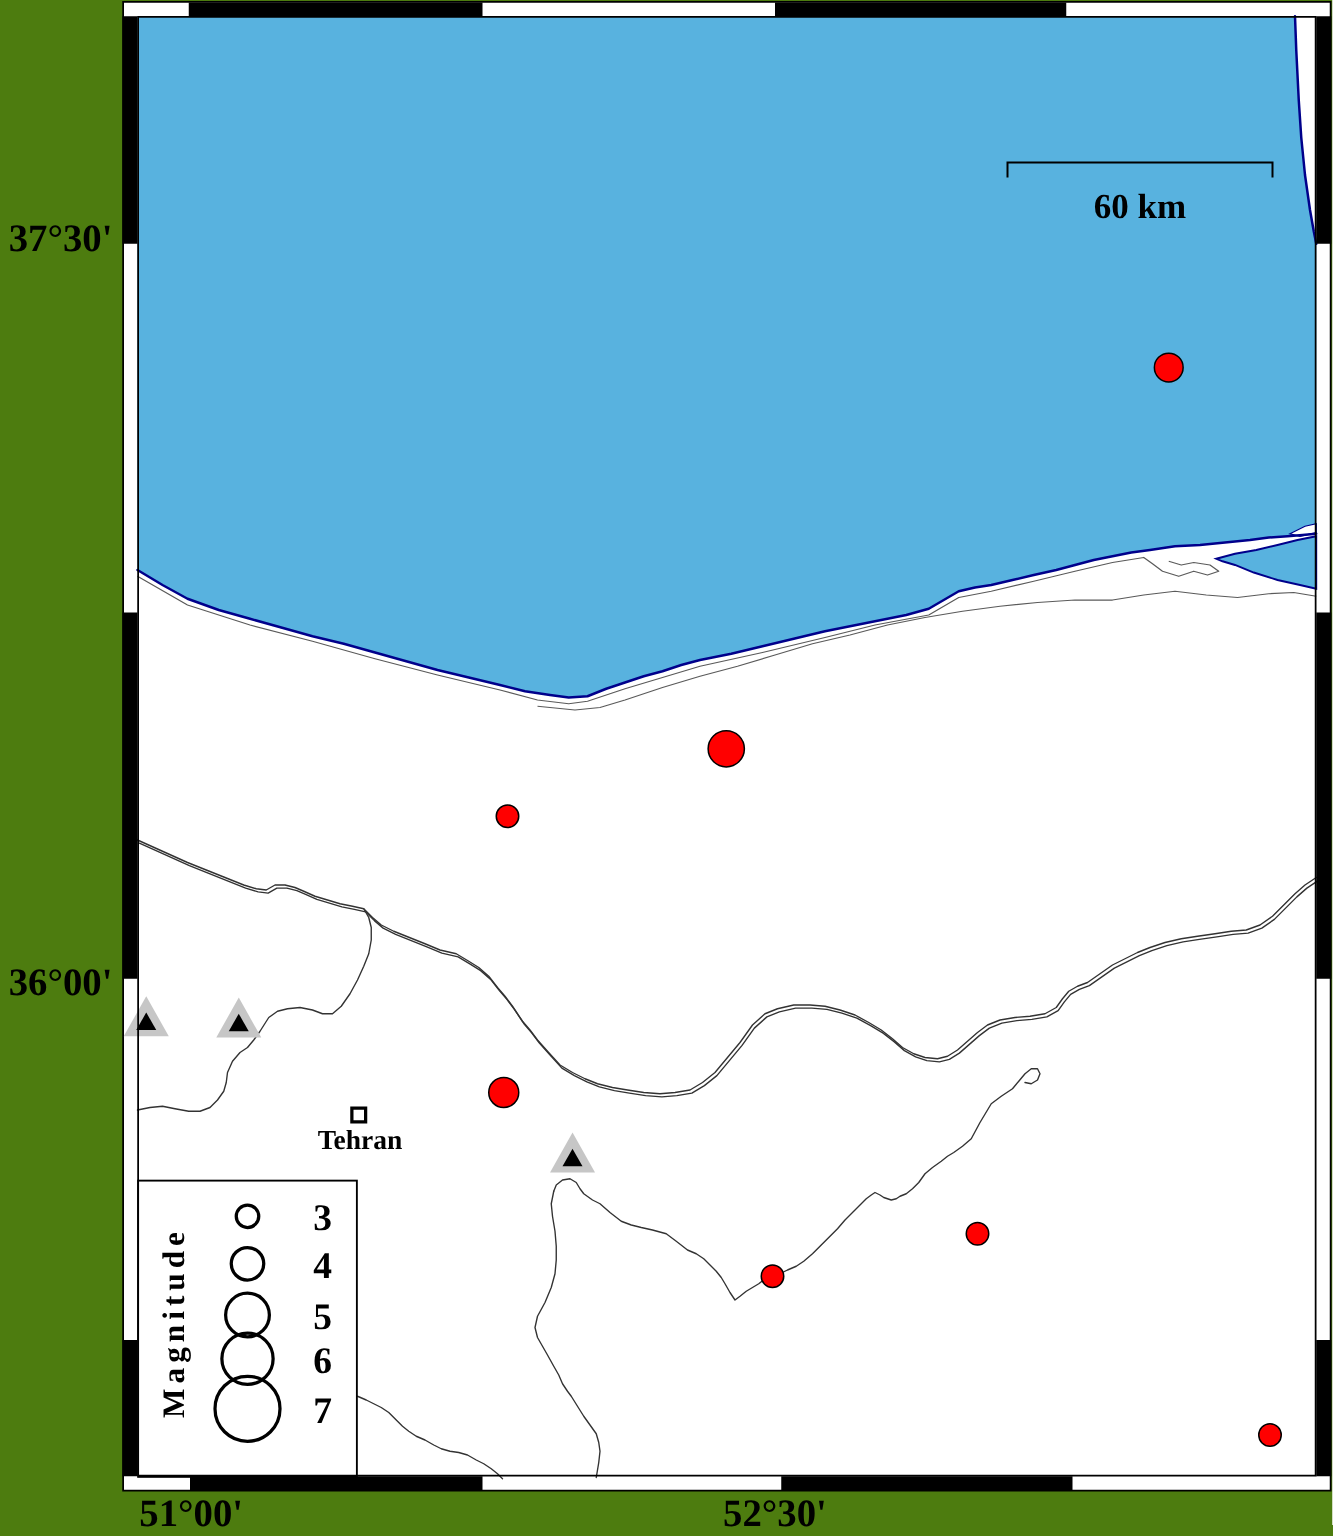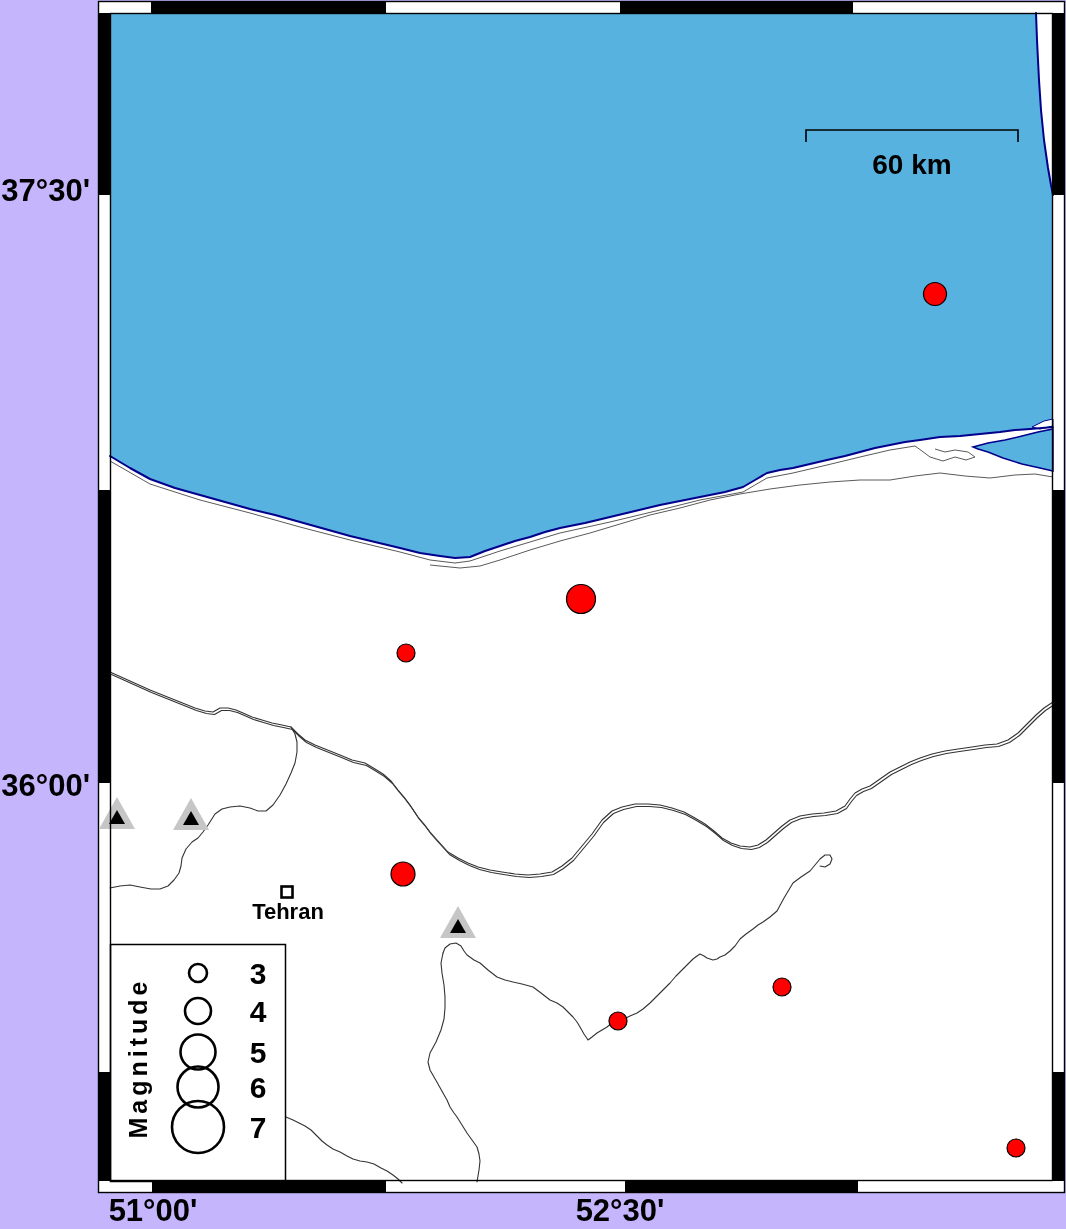--- a/index.html
+++ b/index.html
@@ -1,17 +1,17 @@
 <!DOCTYPE html>
 <html><head>
 <meta charset="utf-8">
 <style>
   html,body{margin:0;padding:0;background:#ffffff;}
-  .stage{position:relative;width:1066px;height:1229px;background:#c4b5fd;
-         font-family:Liberation Sans, sans-serif;}
+  .stage{position:relative;width:1066px;height:1229px;background:#4d7c0f;
+         font-family:Liberation Serif, serif;}
   svg{display:block}
   .axis-label{font-size:31px;font-weight:bold;fill:#000;}
   .scale-label{font-size:28px;font-weight:bold;fill:#000;}
   .city-label{font-size:22px;font-weight:bold;fill:#000;}
   .legend-title{font-size:25px;font-weight:bold;fill:#000;letter-spacing:4px;}
   .legend-num{font-size:30px;font-weight:bold;fill:#000;}
   .sea{fill:#58B2DF;}
   .coast{fill:none;stroke:#00008B;stroke-width:2;stroke-linejoin:round;stroke-linecap:round;}
   .gray-line{fill:none;stroke:#5a5a5a;stroke-width:1;stroke-linejoin:round;}
   .border-line{fill:none;stroke:#333;stroke-width:1.1;stroke-linejoin:round;stroke-linecap:round;}

